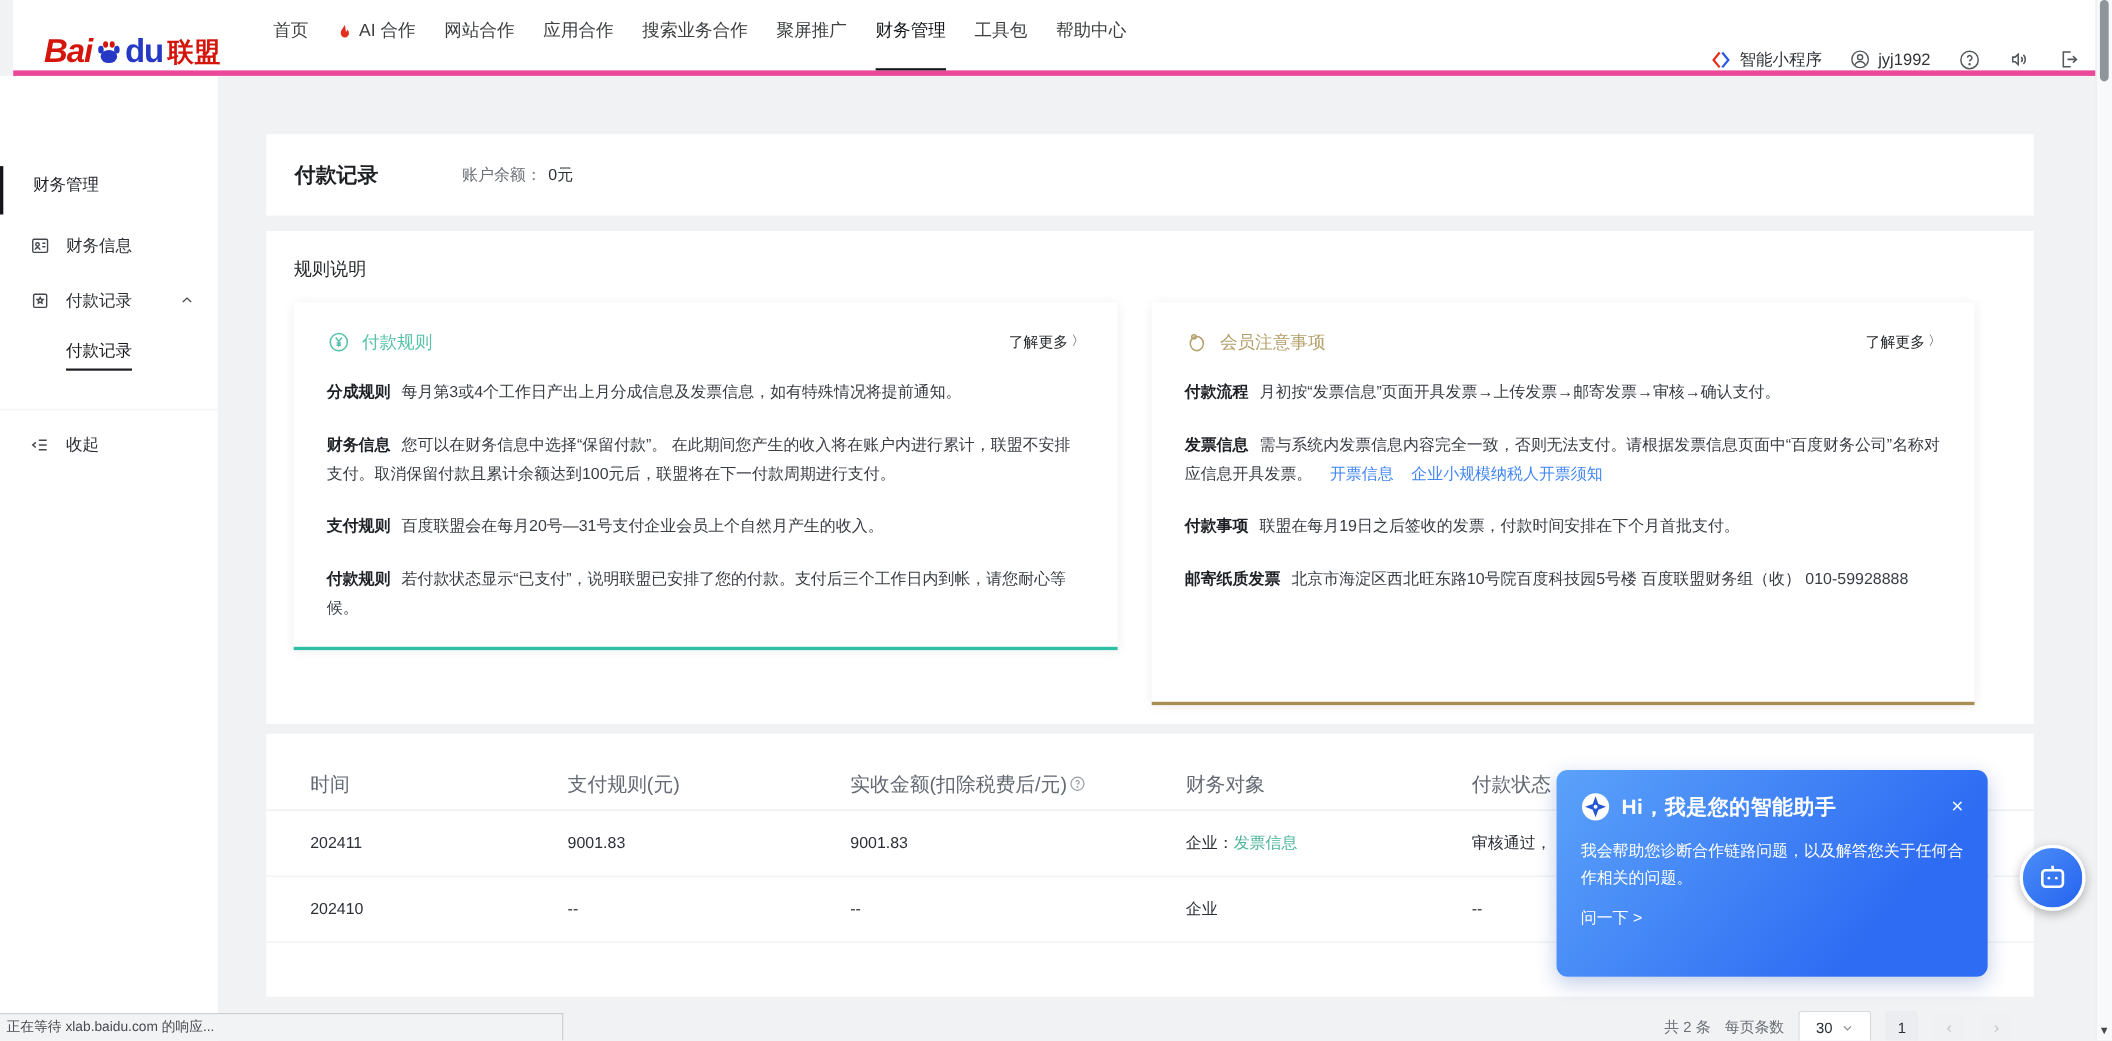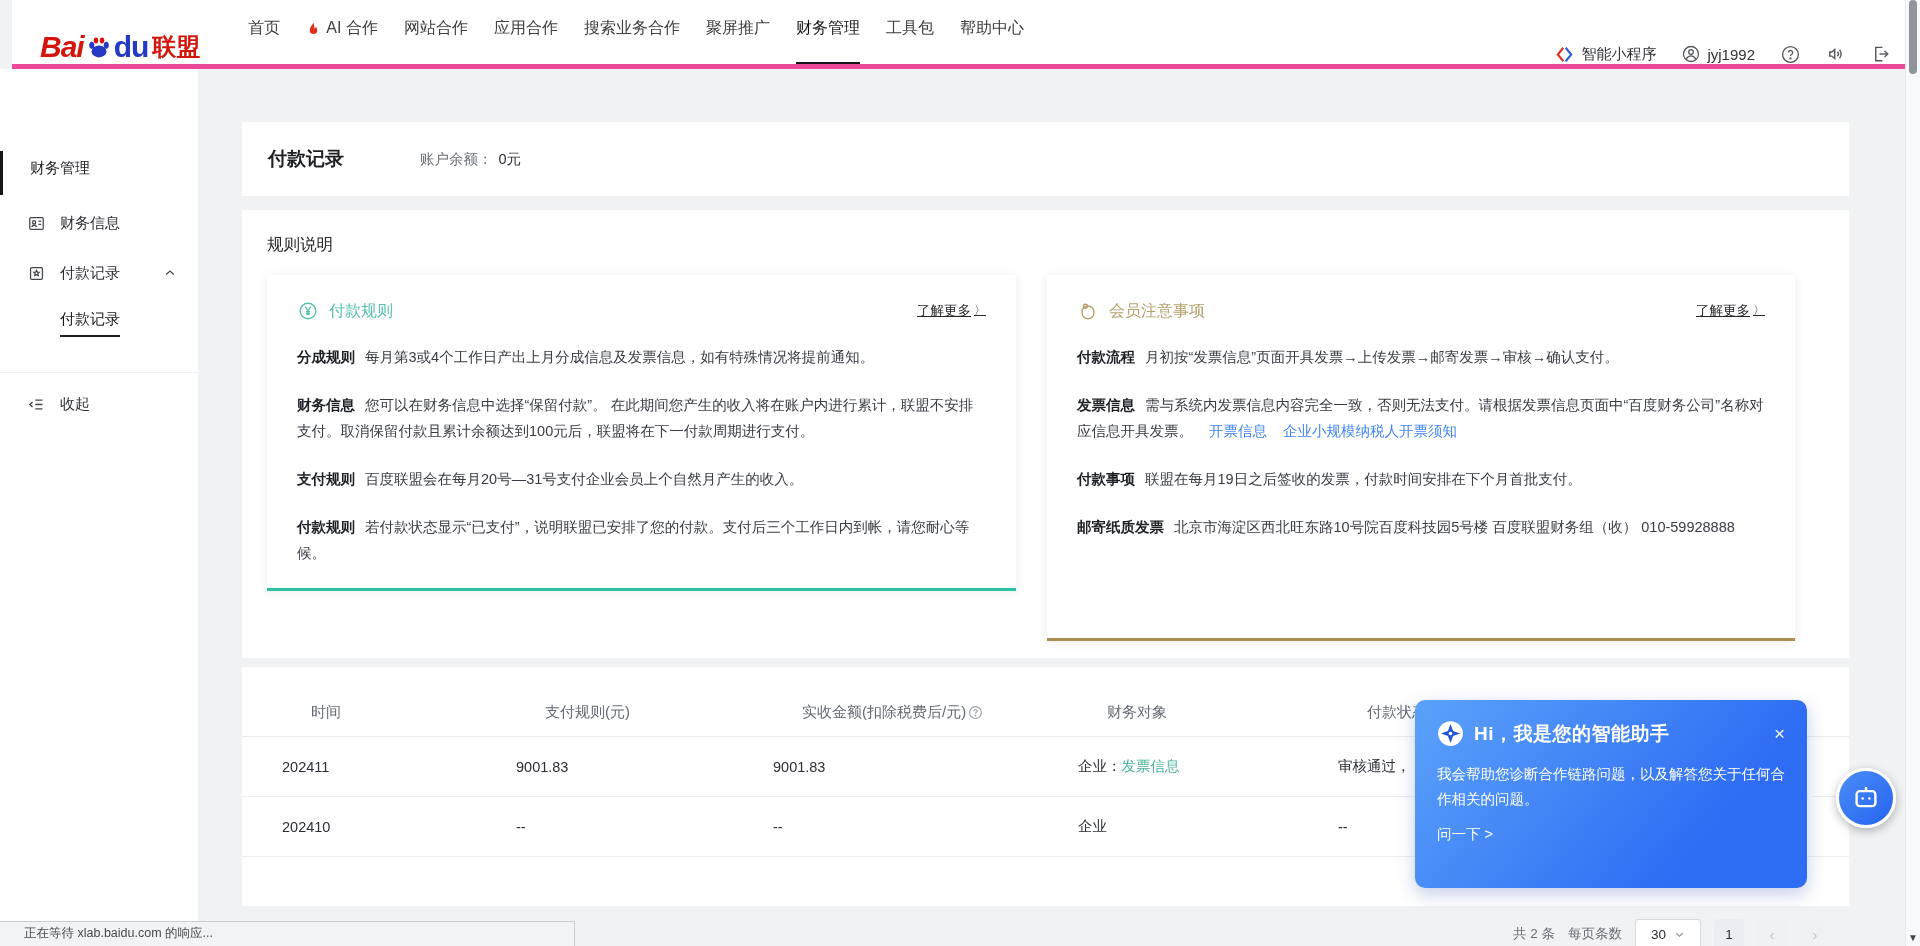--- a/index.html
+++ b/index.html
@@ -48,29 +48,29 @@
   .cards-row { display:flex; gap:31px; margin-top:19px; }
   .rule-card { background:#fff; box-shadow:0 1px 10px rgba(31,35,41,.09); position:relative;
                padding:25px 30px 0; }
   .rule-card.left  { width:749px; height:316px; border-bottom:3px solid #2fbfa5; }
   .rule-card.right { width:748px; height:366px; border-bottom:3px solid #a98e54; }
   .rule-title-row { display:flex; align-items:center; }
   .rule-title { font-size:16px; margin-left:10px; }
   .rule-title.teal { color:#56c1ab; }
   .rule-title.gold { color:#b4a06b; }
   .more { margin-left:auto; font-size:13.5px; color:#26282b; cursor:pointer;
-          display:flex; gap:3px;text-decoration:underline; }
+          display:flex; gap:3px; }
   .more .ar { font-size:12px; }
   .rule-item { font-size:14.5px; color:#383c43; line-height:26px; margin-top:22px; }
   .rule-label { color:#1d2025; font-weight:700; margin-right:10px; }
   .link-blue { color:#4186f5; margin-left:16px; cursor:pointer; }
   
   .card-table { left:242px; top:667px; width:1607px; height:239px; padding-top:22px; }
   .trow { display:flex; align-items:center; border-bottom:1px solid #eceef1; }
-  .thead { height:48px; color:#646a73; font-size:15px; border-color:#e8eaed;padding-left:29px; }
+  .thead { height:48px; color:#646a73; font-size:18px; border-color:#e8eaed; }
   .tdata { height:60px; font-size:14.5px; color:#2b2f36; }
   .c { padding-left:40px; }
   .c1 { width:234px; } .c2 { width:257px; } .c3 { width:305px; display:flex; align-items:center; gap:2px; }
   .c4 { width:260px; } .c5 { flex:1; }
   .link-teal { color:#4cb39a; cursor:pointer; }
   
   .pagination { position:absolute; left:242px; top:919px; width:1607px; display:flex;
                 justify-content:flex-end; align-items:center; gap:13px; font-size:13.5px;
                 color:#6b6f76; padding-right:19px; z-index:20; }
   .pg-select { width:66px; height:30px; background:#fff; border:1px solid #d8dadd; border-radius:3px;
@@ -88,23 +88,23 @@
   .pop-title { font-size:19px; font-weight:700; letter-spacing:.5px; }
   .pop-close { margin-left:auto; font-size:19px; line-height:1; cursor:pointer; opacity:.95; }
   .pop-body { margin-top:15px; font-size:14.5px; line-height:25px; width:354px; }
   .pop-action { margin-top:13px; font-size:14.5px; cursor:pointer; }
   .pop-arrow { position:absolute; left:1803px; top:776px; z-index:55; cursor:pointer; }
   .float-btn { position:absolute; left:1836px; top:768px; width:60px; height:60px; border-radius:50%;
                background:linear-gradient(135deg,#4b8ef8,#2563ef); border:3px solid #fff;
                box-shadow:0 3px 10px rgba(0,0,0,.28); z-index:70;
                display:flex; align-items:center; justify-content:center; cursor:pointer; }
   
-  .status-bar { position:absolute; left:0; top:921px; width:575px; height:25px; background:#f2f3f4;
+  .status-bar { position:absolute; left:0; top:921px; width:512px; height:25px; background:#f2f3f4;
                 border-top:1px solid #c9cdd1; border-right:1px solid #c9cdd1;
-                font-size:12.5px; color:#474a4f; line-height:23px; padding-left:24px; z-index:80; }
+                font-size:12.5px; color:#474a4f; line-height:23px; padding-left:6px; z-index:80; }
   .scrollbar { position:absolute; right:0; top:0; width:15px; height:946px; background:#f8f9fa;
                border-left:1px solid #e7e9eb; z-index:90; }
   .sb-thumb { position:absolute; top:0; left:3px; width:8px; height:74px; background:#8f959b; border-radius:4px; cursor:pointer; }
   .sb-down { position:absolute; bottom:3px; left:1px; width:12px; text-align:center; font-size:10px; color:#43464a; cursor:pointer; }
 </style>
 </head>
 <body>
 
 <div class="navbar">
   <div class="logo">

